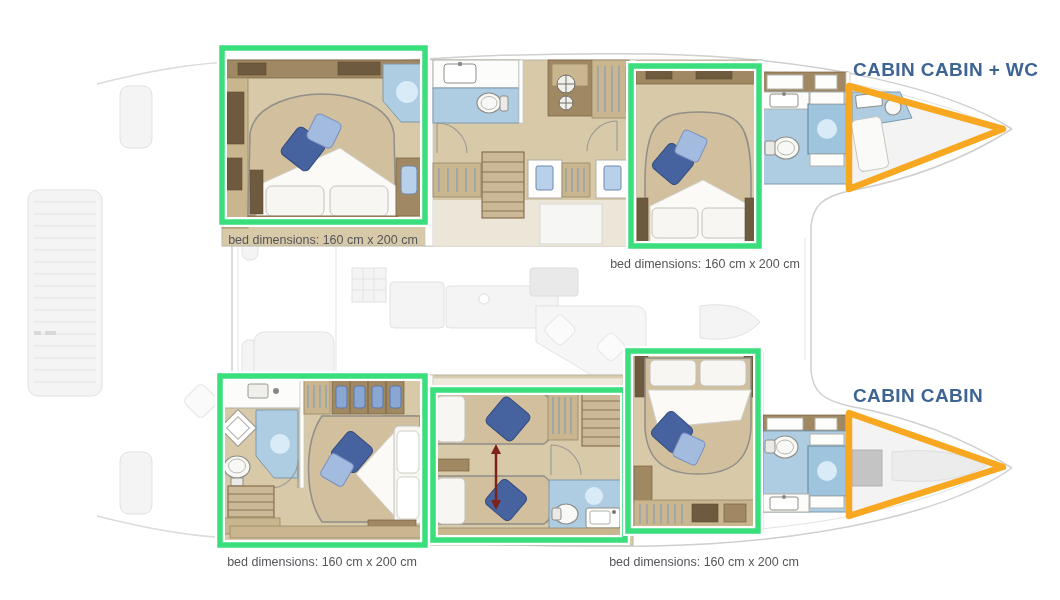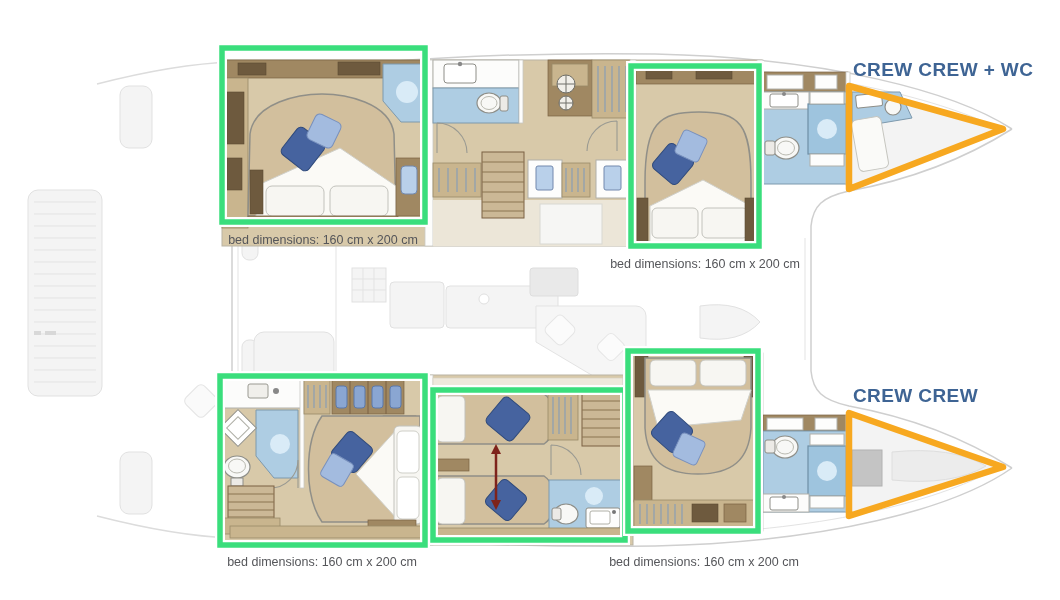--- a/index.html
+++ b/index.html
@@ -377,23 +377,23 @@
     <rect x="220" y="376" width="205" height="169" class="hl"></rect>
     <rect x="433" y="390" width="192" height="150" class="hlw"></rect>
     <rect x="433" y="390" width="192" height="150" class="hl"></rect>
     <rect x="628" y="351" width="130" height="180" class="hlw"></rect>
     <rect x="628" y="351" width="130" height="180" class="hl"></rect>
     <polygon points="849,86 849,189 1003,129" class="tri"></polygon>
     <polygon points="849,413 849,516 1003,467" class="tri"></polygon>
   </g>
 </svg>
 
-  <div class="crew-label" style="left:853px;top:59px;">CREW CREW + WC</div>
-
-  <div class="crew-label" style="left:853px;top:385px;">CREW CREW</div>
+  <div class="crew-label" style="left:853px;top:59px;">CABIN CABIN + WC</div>
+
+  <div class="crew-label" style="left:853px;top:385px;">CABIN CABIN</div>
 
   <div class="caption" style="left:323px;top:233px;">
     <span>bed dimensions:</span>
     <b>160 cm x 200 cm</b>
   </div>
   <div class="caption" style="left:705px;top:257px;">
     <span>bed dimensions:</span>
     <b>160 cm x 200 cm</b>
   </div>
   <div class="caption" style="left:322px;top:555px;">

